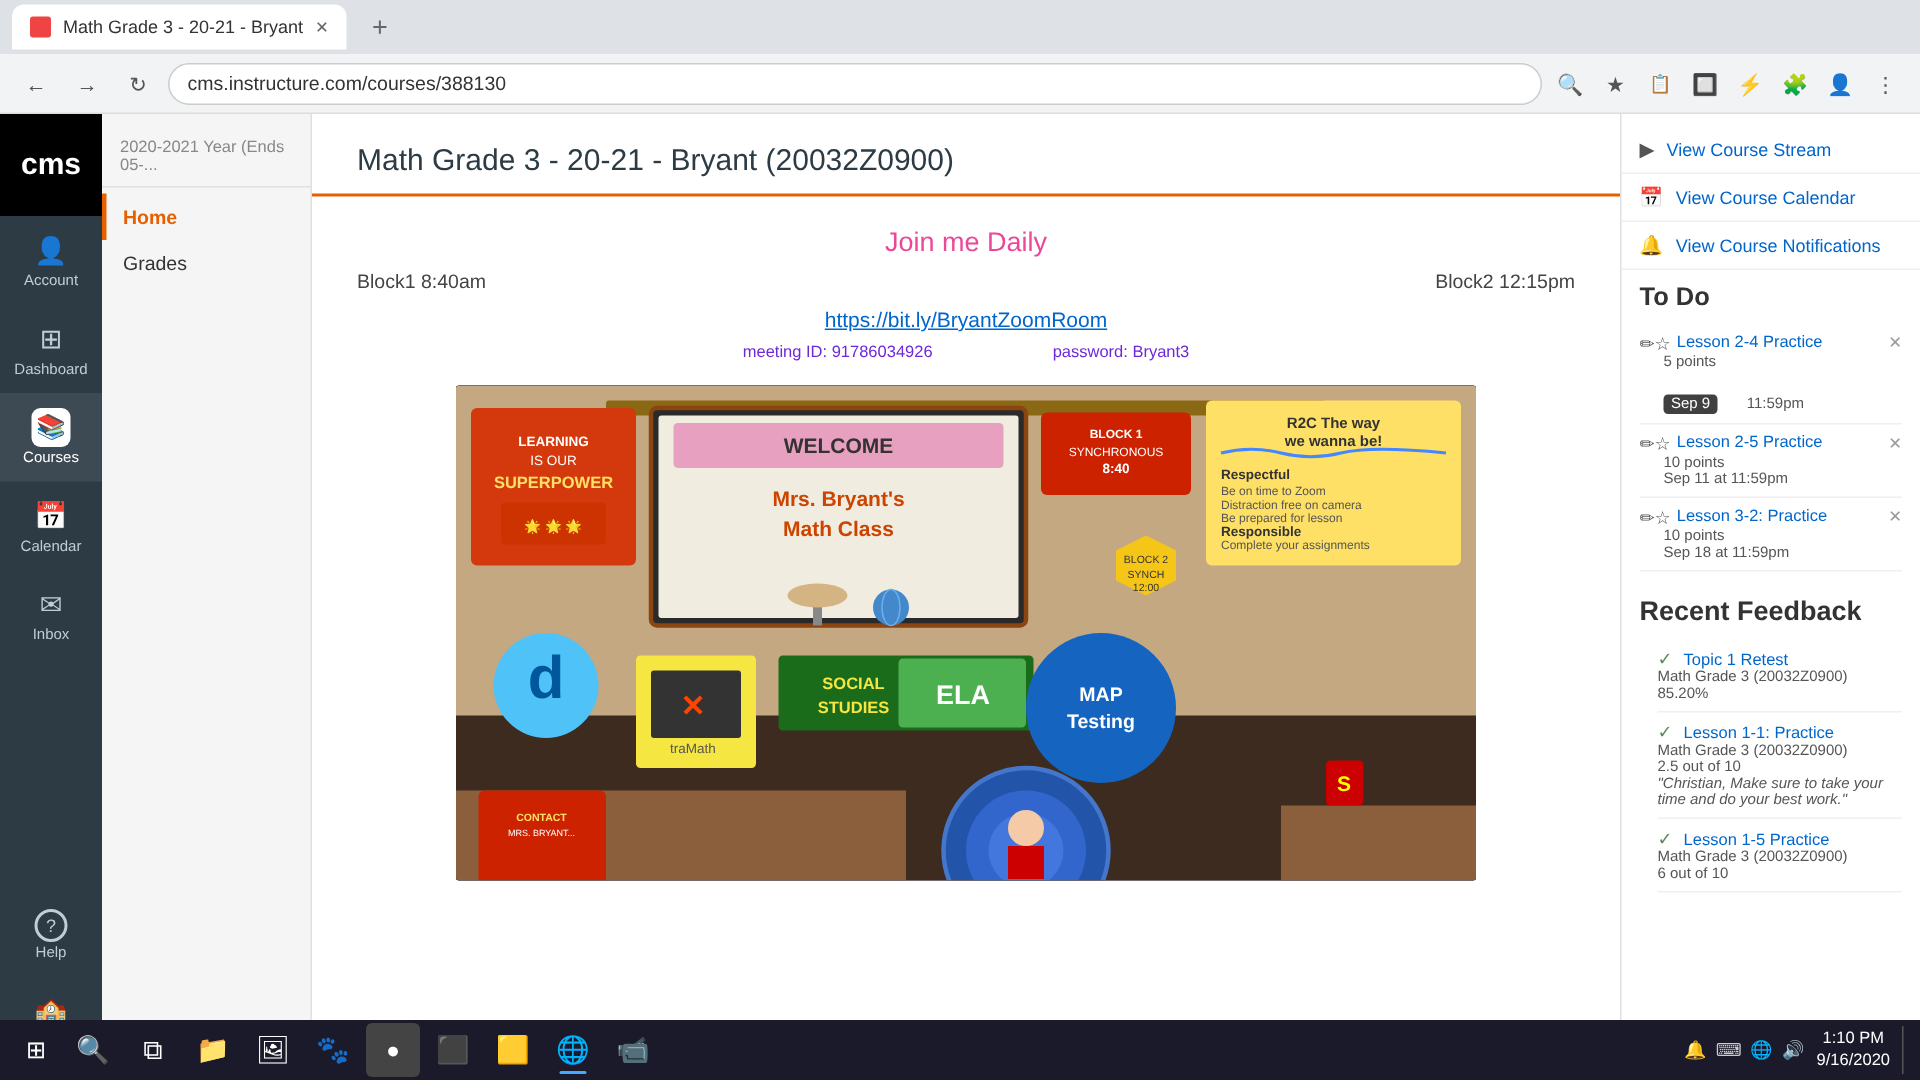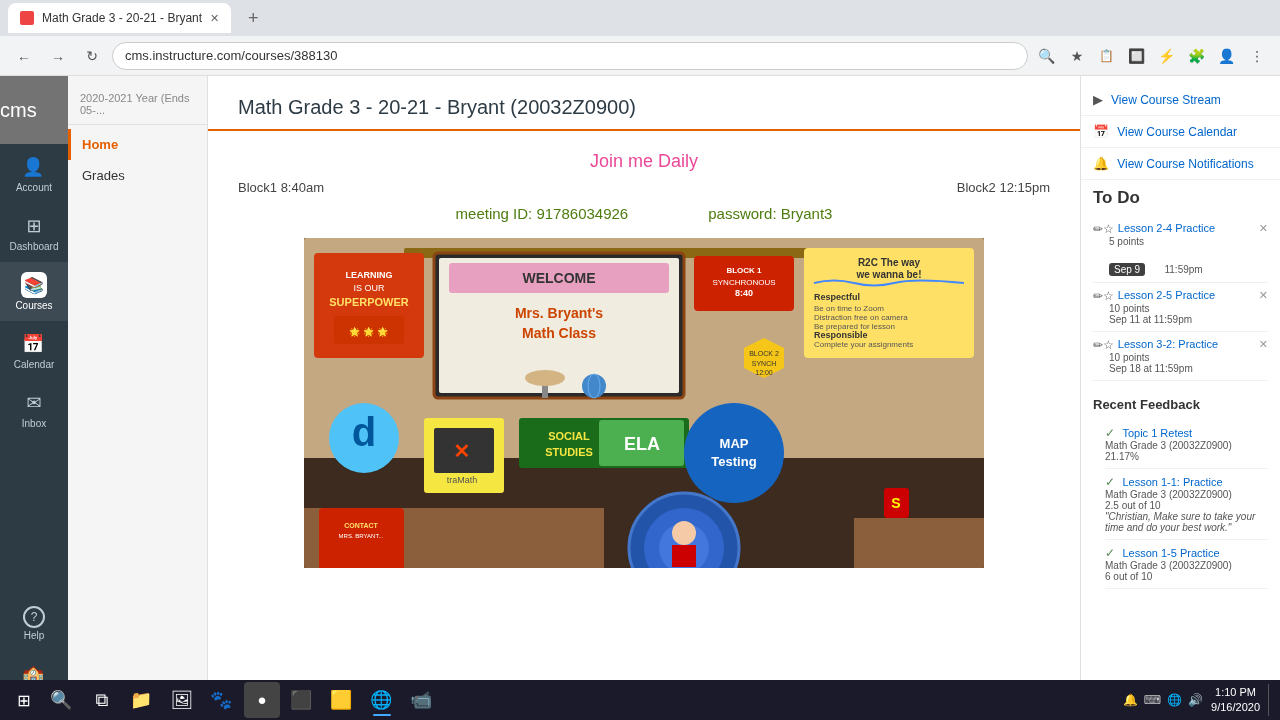--- a/index.html
+++ b/index.html
@@ -94,25 +94,26 @@
       width: 68px;
       background: #2d3b45;
       display: flex;
       flex-direction: column;
       align-items: center;
       padding-top: 0;
     }
     .global-nav-logo {
       width: 68px;
       height: 68px;
-      background: #737373;
-      display: flex;
-      align-items: center;
+      background: #000000;
+      display: flex;
+      align-items: center;
+      justify-content: center;
       color: white;
-      font-weight: normal;
+      font-weight: bold;
       font-size: 20px;
       cursor: pointer;
     }
     .global-nav-item {
       width: 68px;
       display: flex;
       flex-direction: column;
       align-items: center;
       padding: 10px 0;
       color: #c0cdd6;
@@ -206,22 +207,22 @@
       color: #444;
     }
     .zoom-link {
       color: #0066cc;
       text-decoration: underline;
       font-size: 14px;
       display: block;
       margin-bottom: 8px;
     }
     .meeting-info {
-      color: #4d7c0f;
-      font-size: 15px;
+      color: #6d28d9;
+      font-size: 11px;
       display: flex;
       justify-content: center;
       gap: 80px;
     }
     .course-image {
       width: 100%;
       max-width: 680px;
       height: 330px;
       background: #222;
       border-radius: 2px;
@@ -312,21 +313,21 @@
     }
     .todo-date {
       color: #555;
       font-size: 10px;
       margin-left: 16px;
     }
     .feedback-section {
       padding: 8px 12px;
     }
     .feedback-title {
-      font-size: 13px;
+      font-size: 18px;
       font-weight: 600;
       color: #333;
       margin-bottom: 8px;
     }
     .feedback-item {
       border-bottom: 1px solid #f0f0f0;
       padding: 6px 0;
       margin-left: 12px;
     }
     .feedback-item-name {
@@ -488,20 +489,23 @@
     <div class="course-header">
       <h1 class="course-title">Math Grade 3 - 20-21 - Bryant (20032Z0900)</h1>
     </div>
     <div class="course-body">
       <div class="join-daily-section">
         <div class="join-title">Join me Daily</div>
         <div class="block-times">
           <span>Block1 8:40am</span>
           <span>Block2 12:15pm</span>
         </div>
+        <a class="zoom-link" href="#">
+          <span>https://bit.ly/BryantZoomRoom</span>
+        </a>
         <div class="meeting-info">
           <span>meeting ID: 91786034926</span>
           <span>password: Bryant3</span>
         </div>
       </div>
 
       <div class="course-image">
         <div class="classroom-scene">
           
           <svg width="100%" height="100%" viewBox="0 0 680 330" preserveAspectRatio="xMidYMid slice" xmlns="http://www.w3.org/2000/svg">
@@ -650,21 +654,21 @@
       </div>
     </div>
 
     <div class="feedback-section">
       <div class="feedback-title">Recent Feedback</div>
 
       <div class="feedback-item">
         <span class="check-icon">✓</span>
         <span class="feedback-item-name">Topic 1 Retest</span>
         <div class="feedback-course">Math Grade 3 (20032Z0900)</div>
-        <div class="feedback-score">21.17%</div>
+        <div class="feedback-score">85.20%</div>
       </div>
 
       <div class="feedback-item">
         <span class="check-icon">✓</span>
         <span class="feedback-item-name">Lesson 1-1: Practice</span>
         <div class="feedback-course">Math Grade 3 (20032Z0900)</div>
         <div class="feedback-score">2.5 out of 10</div>
         <div class="feedback-comment">"Christian, Make sure to take your time and do your best work."</div>
       </div>
 

